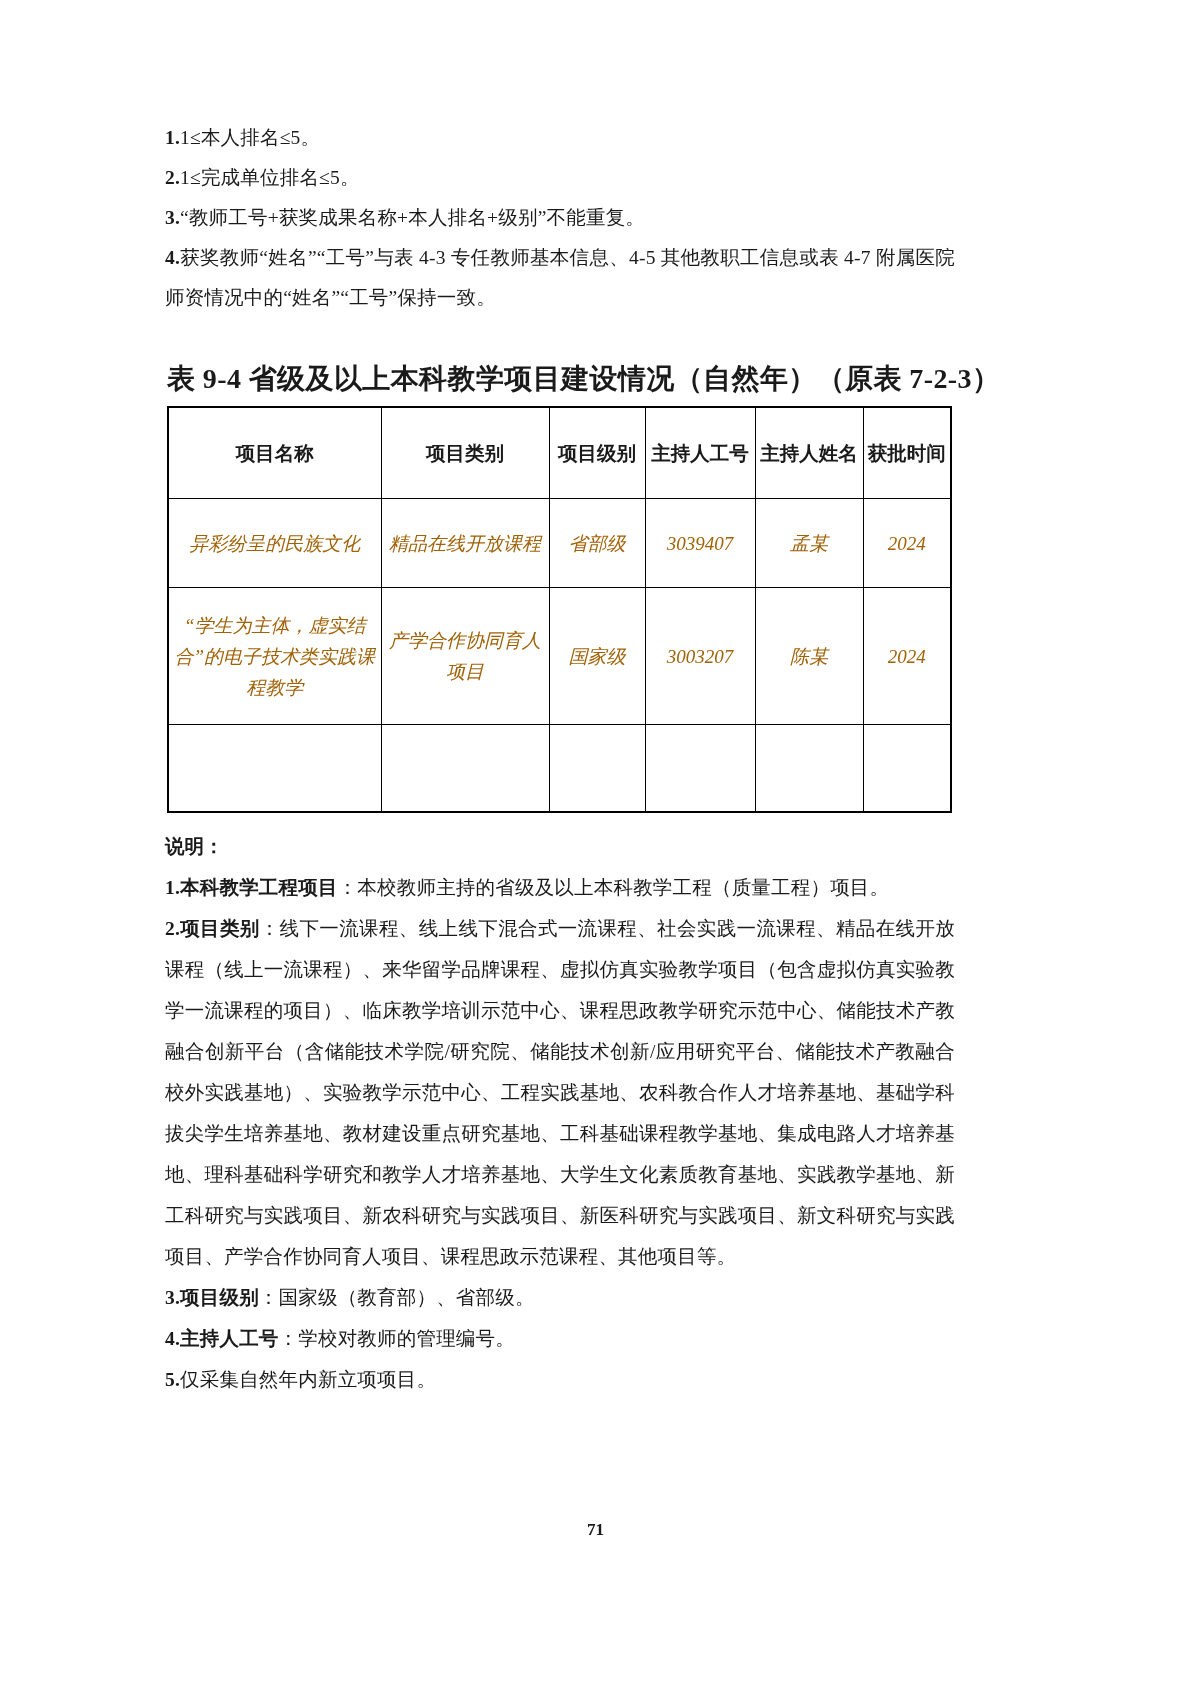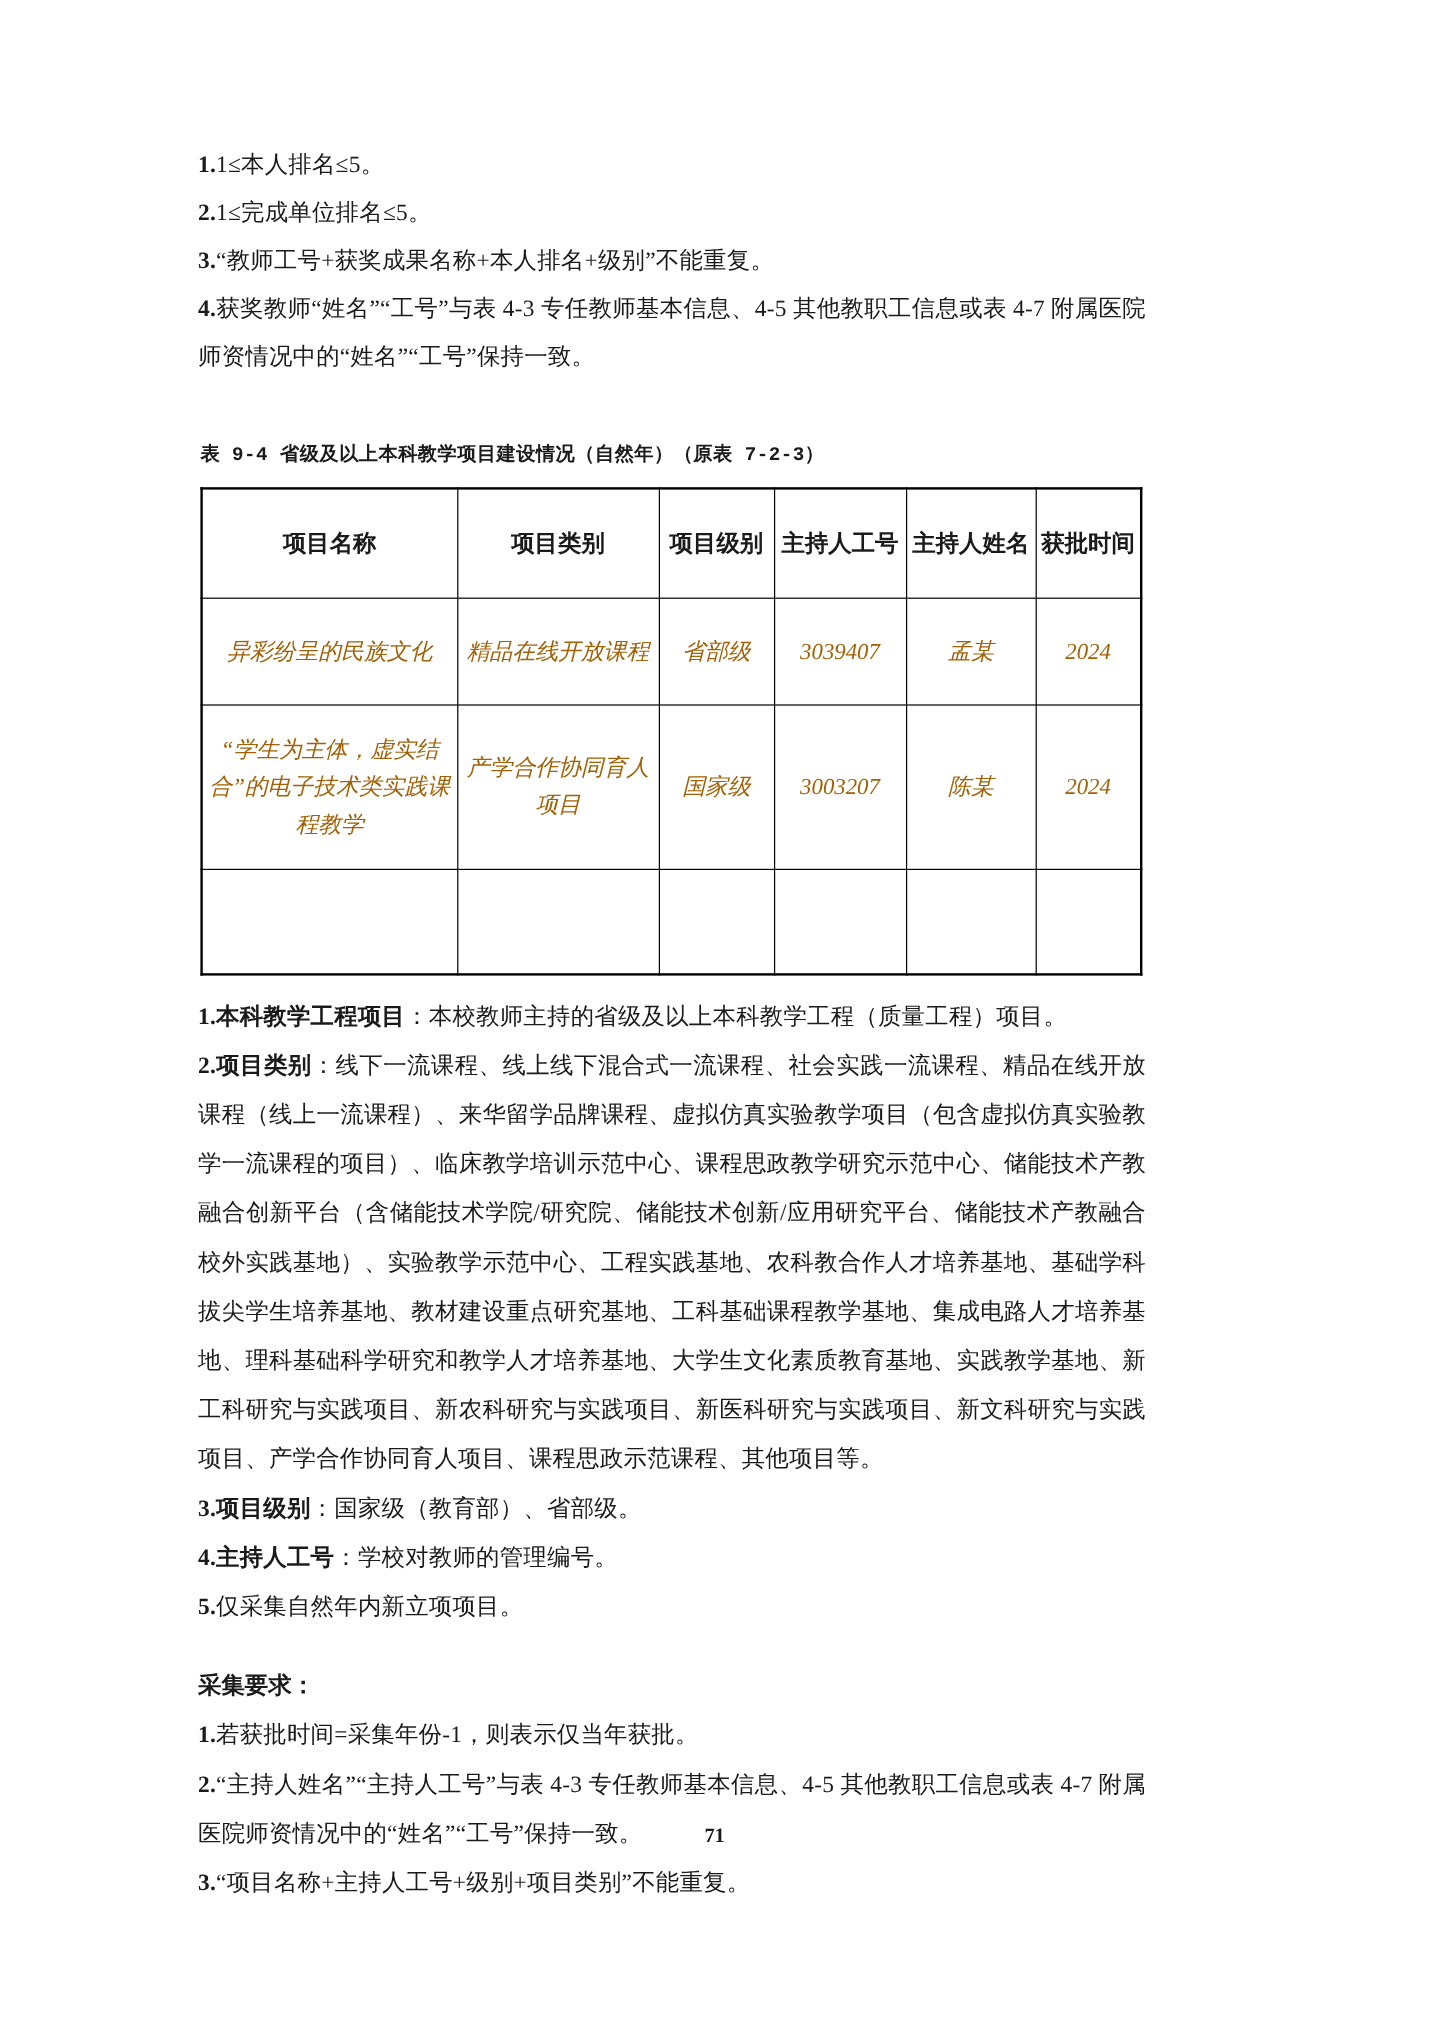--- a/index.html
+++ b/index.html
@@ -53,27 +53,26 @@
     line-height: 40px;
     margin: 0;
   }
 
   .spacer-sm { height: 14px; }
   .spacer-md { height: 26px; }
   .spacer-lg { height: 44px; }
 
   
   .table-title {
-    font-size: 16px;
+    font-size: 28px;
     font-weight: bold;
     line-height: 34px;
     margin: 0 0 10px 2px;
     letter-spacing: 0.4px;
     white-space: nowrap;
-    font-family: Liberation Mono, monospace;
   }
 
   
   table.data-table {
     border-collapse: collapse;
     width: 783px;
     table-layout: fixed;
     margin: 0 0 0 2px;
     border: 2.5px solid #000;
   }
@@ -183,40 +182,32 @@
           <td></td>
           <td></td>
           <td></td>
         </tr>
       </tbody>
     </table>
 
     <div class="spacer-sm"></div>
 
     <div class="note-block">
+      <p class="section-head">说明：</p>
 
       <p class="para"><span class="num">1.</span><span class="lead">本科教学工程项目</span><span>：本校教师主持的省级及以上本科教学工程（质量工程）项目。</span></p>
 
       <p class="para"><span class="num">2.</span><span class="lead">项目类别</span><span>：线下一流课程、线上线下混合式一流课程、社会实践一流课程、精品在线开放课程（线上一流课程）、来华留学品牌课程、虚拟仿真实验教学项目（包含虚拟仿真实验教学一流课程的项目）、临床教学培训示范中心、课程思政教学研究示范中心、储能技术产教融合创新平台（含储能技术学院/研究院、储能技术创新/应用研究平台、储能技术产教融合校外实践基地）、实验教学示范中心、工程实践基地、农科教合作人才培养基地、基础学科拔尖学生培养基地、教材建设重点研究基地、工科基础课程教学基地、集成电路人才培养基地、理科基础科学研究和教学人才培养基地、大学生文化素质教育基地、实践教学基地、新工科研究与实践项目、新农科研究与实践项目、新医科研究与实践项目、新文科研究与实践项目、产学合作协同育人项目、课程思政示范课程、其他项目等。</span></p>
 
       <p class="para"><span class="num">3.</span><span class="lead">项目级别</span><span>：国家级（教育部）、省部级。</span></p>
 
       <p class="para"><span class="num">4.</span><span class="lead">主持人工号</span><span>：学校对教师的管理编号。</span></p>
 
       <p class="para"><span class="num">5.</span><span>仅采集自然年内新立项项目。</span></p>
     </div>
 
     <div class="spacer-md"></div>
 
-    <div class="note-block">
-      <p class="section-head">采集要求：</p>
-
-      <p class="para"><span class="num">1.</span><span>若获批时间=采集年份-1，则表示仅当年获批。</span></p>
-
-      <p class="para"><span class="num">2.</span><span>“主持人姓名”“主持人工号”与表 4-3 专任教师基本信息、4-5 其他教职工信息或表 4-7 附属医院师资情况中的“姓名”“工号”保持一致。</span></p>
-
-      <p class="para"><span class="num">3.</span><span>“项目名称+主持人工号+级别+项目类别”不能重复。</span></p>
-    </div>
 
   </div>
 
   <div class="page-number">71</div>
 </div>
 
 </body></html>

